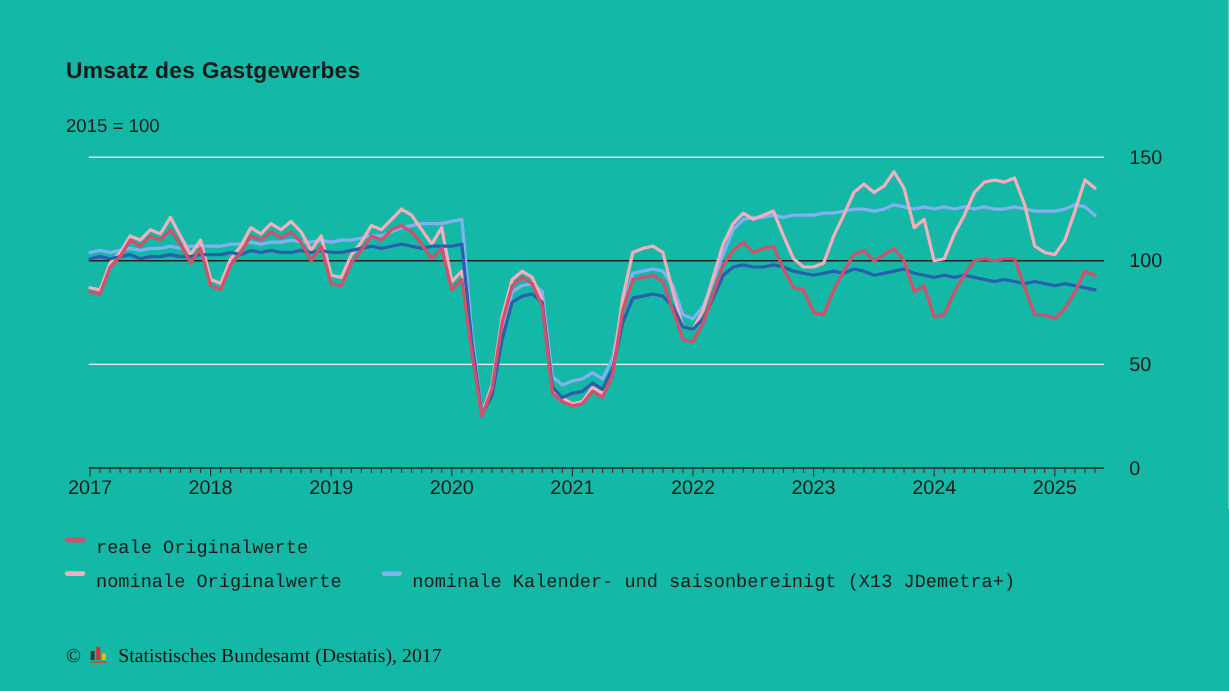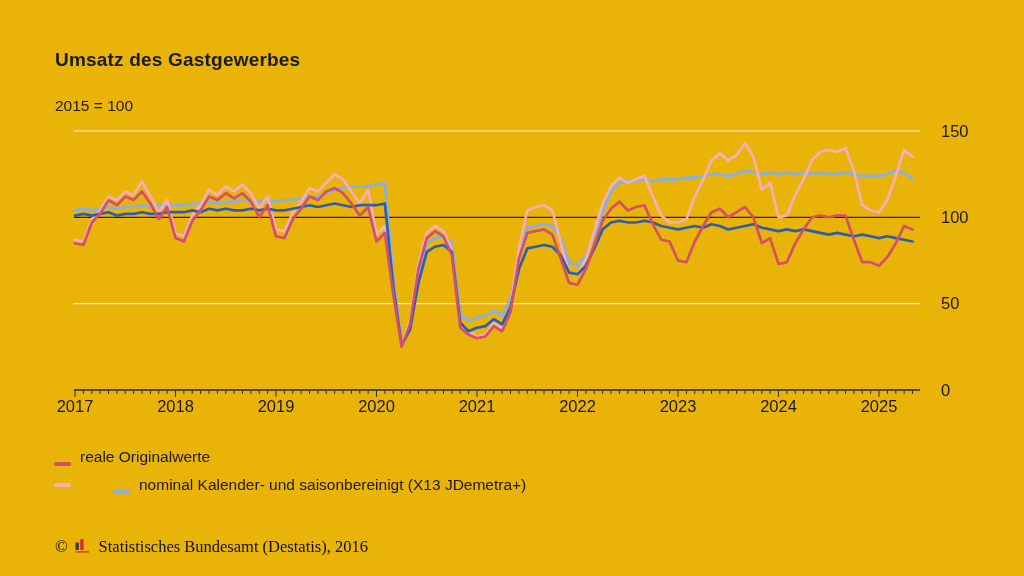--- a/index.html
+++ b/index.html
@@ -1,24 +1,24 @@
 <!DOCTYPE html>
 <html><head>
 <meta charset="utf-8">
 <style>
   html,body{margin:0;padding:0;background:#ffffff;}
-  .page{position:relative;width:1024px;height:576px;background:#eab308;overflow:hidden;
+  .page{position:relative;width:1024px;height:576px;background:#14b8a6;overflow:hidden;
         font-family:"Liberation Sans",sans-serif;color:#1a1a1a;}
   .chart-title{position:absolute;left:55px;top:49px;font-size:19px;font-weight:bold;letter-spacing:.2px;}
   .chart-subtitle{position:absolute;left:55px;top:83px;font-size:15.5px;margin-top:14px;}
   svg.chart{position:absolute;left:0;top:0;width:1024px;height:576px;}
   svg text{font-family:"Liberation Sans",sans-serif;}
   .legend{position:absolute;left:54px;top:443px;font-size:15.5px;}
   .legend-row{display:flex;align-items:center;height:28px;}
-  .legend-item{display:flex;align-items:flex-end;margin-right:33px;cursor:default;}
+  .legend-item{display:flex;align-items:flex-start;margin-right:33px;cursor:default;font-family:Liberation Mono, monospace;}
   .swatch{display:inline-block;width:17px;height:4px;border-radius:2px;margin-right:9px;flex:none;}
   .footer{position:absolute;left:55px;top:537px;display:flex;align-items:center;gap:7px;
           font-family:"Liberation Serif",serif;font-size:16.5px;color:#111;}
   .footer .logo{display:inline-block;position:relative;top:1px;}
 </style>
 </head>
 <body>
 
 <div class="page">
 
@@ -153,34 +153,35 @@
   <div class="legend">
     <div class="legend-row">
       <div class="legend-item">
         <span class="swatch" style="background: rgb(210, 80, 105);"></span>
         <span>reale Originalwerte</span>
       </div>
     </div>
     <div class="legend-row">
       <div class="legend-item">
         <span class="swatch" style="background: rgb(244, 174, 188);"></span>
+        <span>nominale Originalwerte</span>
       </div>
       <div class="legend-item">
         <span class="swatch" style="background: rgb(129, 177, 241);"></span>
-        <span>nominal Kalender- und saisonbereinigt (X13 JDemetra+)</span>
+        <span>nominale Kalender- und saisonbereinigt (X13 JDemetra+)</span>
       </div>
     </div>
   </div>
 
   <div class="footer">
     <span>©</span>
     <span class="logo">
       <svg width="17" height="15" viewBox="0 0 17 15">
         <rect x="0.5" y="4.5" width="3.4" height="7.5" fill="#3a3a3a"></rect>
         <rect x="5.2" y="1" width="3.4" height="11" fill="#d2322a"></rect>
         <rect x="9.9" y="6.5" width="3.4" height="5.5" fill="#f0b400"></rect>
         <rect x="0.5" y="13" width="13.5" height="1.7" fill="#d2502a"></rect>
       </svg>
     </span>
-    <span>Statistisches Bundesamt (Destatis), 2016</span>
+    <span>Statistisches Bundesamt (Destatis), 2017</span>
   </div>
 
 </div>
 
 </body></html>

